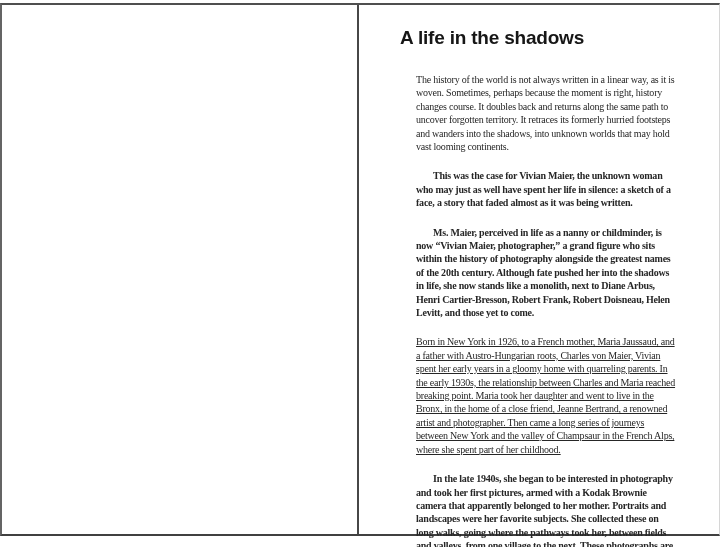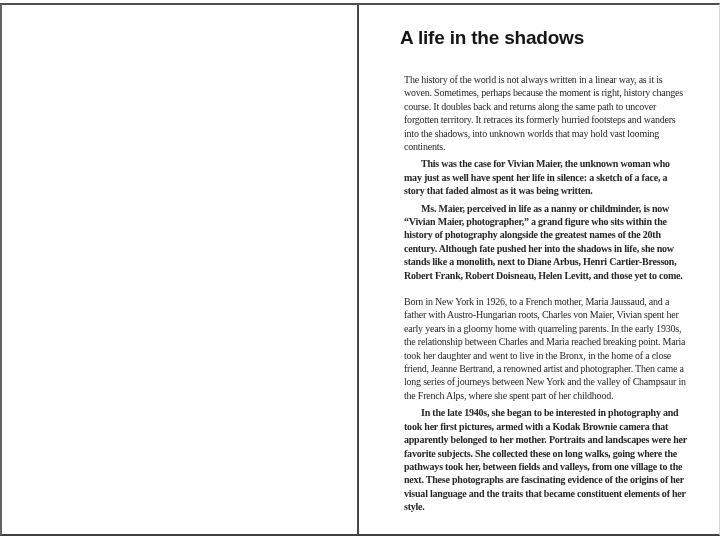--- a/index.html
+++ b/index.html
@@ -38,29 +38,29 @@
   h1.chapter-title {
     margin: 0 0 25px 0;
     font-family: "Liberation Sans", sans-serif;
     font-weight: bold;
     font-size: 19px;
     line-height: 1.05;
     letter-spacing: -0.2px;
     color: #161616;
   }
   p.para {
-    margin: 4px;
+    margin: 16px;
     font-size: 10px;
     line-height: 13.4px;
     letter-spacing: -0.22px;
     color: #262626;
     text-align: left;
   }
   p.para.indent { text-indent: 17px; font-weight: bold; }
-  p.para.section-gap { margin-top: 13px; }
+  p.para.section-gap { margin-top: 13px; text-decoration: underline; }
 </style>
 </head>
 <body>
 
 <div class="spread">
   <div class="page-left"></div>
   <div class="spine"></div>
   <div class="page-right">
     <h1 class="chapter-title">A life in the shadows</h1>
     <p class="para">The history of the world is not always written in a linear way, as it is woven. Sometimes, perhaps because the moment is right, history changes course. It doubles back and returns along the same path to uncover forgotten territory. It retraces its formerly hurried footsteps and wanders into the shadows, into unknown worlds that may hold vast looming continents.</p>

